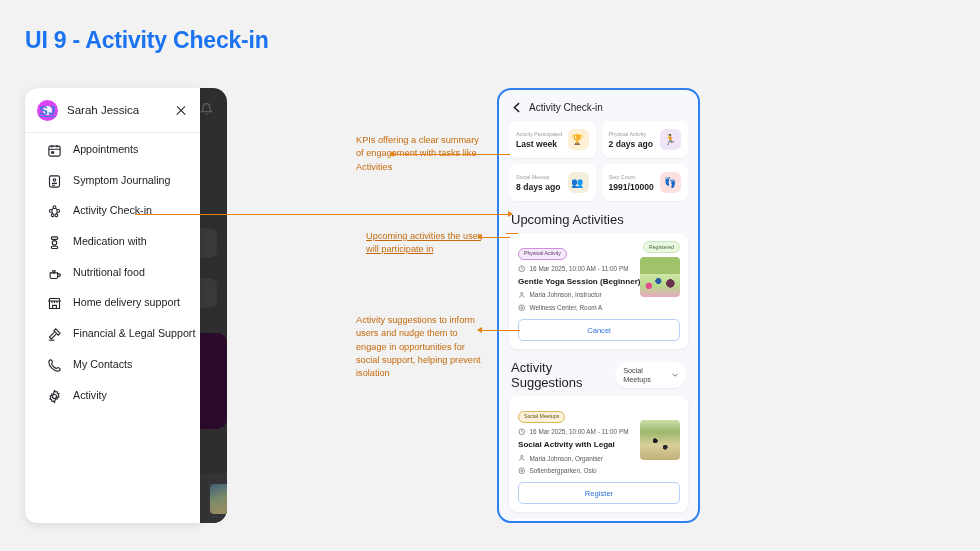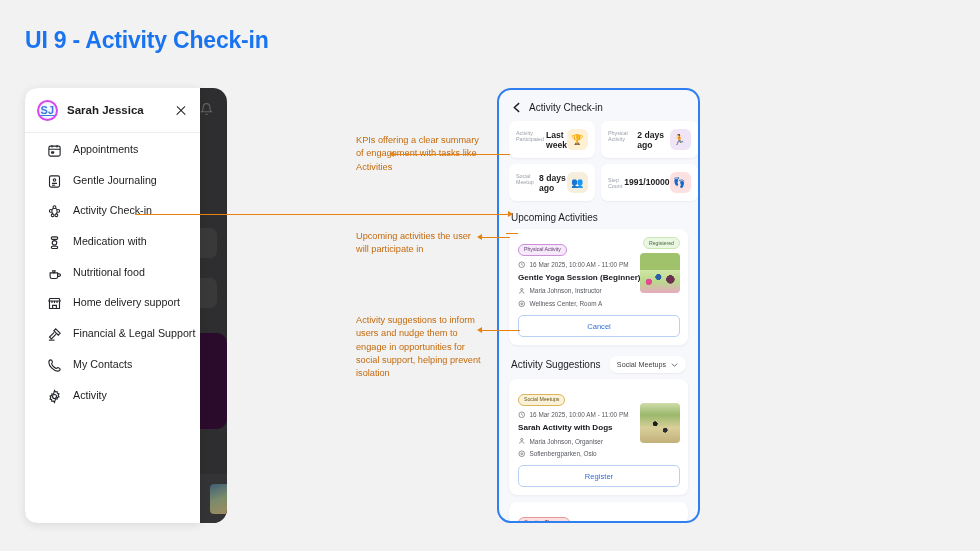--- a/index.html
+++ b/index.html
@@ -63,27 +63,27 @@
     background: #ffffff; border-radius: 12px 0 0 12px;
     box-shadow: 0 2px 10px rgba(0,0,0,.10);
     overflow: hidden;
   }
   .drawer-head {
     height: 45px; display: flex; align-items: center; gap: 9px;
     padding: 0 12px; border-bottom: 1px solid #ececec;
   }
   .avatar {
     width: 21px; height: 21px; border-radius: 50%;
-    background: #f3f7ff; border: 2px solid #d946ef;
-    color: #3b7ae0; font-size: 11px; font-weight: bold;
+    background: #f3f7ff; border: 6px solid #d946ef;
+    color: #3b7ae0; font-size: 13px; font-weight: bold;
     display: flex; align-items: center; justify-content: center;
     letter-spacing: .3px;
     text-decoration: underline;
   }
-  .drawer-name { font-size: 11.5px; color: #1d1d1f; flex: 1; font-weight: bold; }
+  .drawer-name { font-size: 11.5px; color: #1d1d1f; flex: 1; }
   .drawer-close { width: 14px; height: 14px; position: relative; cursor: pointer; }
   .drawer-close::before, .drawer-close::after {
     content: ""; position: absolute; left: 1px; top: 6.5px;
     width: 12px; height: 1.4px; background: #262626; border-radius: 1px;
   }
   .drawer-close::before { transform: rotate(45deg); }
   .drawer-close::after  { transform: rotate(-45deg); }
 
   .menu { padding: 10px 0 0 0; }
   .menu-item {
@@ -111,38 +111,38 @@
 
   .kpi-grid {
     display: grid; grid-template-columns: 1fr 1fr; gap: 6px;
     padding: 0 10px;
   }
   .kpi {
     background: #fff; border-radius: 7px; height: 37px;
     display: flex; align-items: center; justify-content: space-between;
     padding: 0 7px; box-shadow: 0 1px 2px rgba(16,24,40,.05);
   }
-  .kpi-txt { display: flex; flex-direction: row; gap: 2px; }
+  .kpi-txt { display: flex; flex-direction: column; gap: 2px; }
   .kpi-label { font-size: 5.3px; color: #9aa0aa; }
   .kpi-value { font-size: 8.6px; color: #1d1d1f; font-weight: bold; }
   .kpi-badge {
     width: 21px; height: 21px; border-radius: 6px;
     display: flex; align-items: center; justify-content: center;
     font-size: 10px; flex: 0 0 21px;
   }
   .b-amber  { background: #fdf0d5; }
   .b-purple { background: #f0e4f7; }
   .b-tan    { background: #f6eedd; }
   .b-pink   { background: #fde1e1; }
 
   .sec-head {
     display: flex; align-items: center; justify-content: space-between;
     padding: 11px 12px 6px 12px;
   }
-  .sec-title { font-size: 10px; color: #1d1d1f; }
+  .sec-title { font-size: 13px; color: #1d1d1f; }
   .dropdown {
     background: #fff; border-radius: 13px; padding: 4px 8px;
     display: flex; align-items: center; gap: 5px; cursor: pointer;
     box-shadow: 0 1px 2px rgba(16,24,40,.06);
   }
   .dropdown span { font-size: 7.2px; color: #3d3d3f; }
   .dd-chev { width: 7px; height: 4px; }
 
   .act-card {
     background: #fff; border-radius: 8px; margin: 0 10px;
@@ -191,21 +191,21 @@
   }
   .act-card.partial {
     margin-top: 7px; padding-bottom: 4px; height: 22px; overflow: hidden;
   }
 
   
   .anno {
     position: absolute; color: #c46a0d; font-size: 9.2px; line-height: 13.3px;
   }
   .a1 { left: 356px; top: 134px; width: 130px; }
-  .a2 { left: 356px; top: 230px; width: 130px; }
+  .a2 { left: 366px; top: 230px; width: 130px; text-decoration: underline; }
   .a3 { left: 356px; top: 314px; width: 126px; }
 
   .arrow { position: absolute; background: #e8820e; height: 1.4px; }
   .arrow-head {
     position: absolute; width: 0; height: 0;
     border-top: 3.6px solid transparent; border-bottom: 3.6px solid transparent;
   }
   .ah-left  { border-right: 5.5px solid #e8820e; }
   .ah-right { border-left: 5.5px solid #e8820e; }
 </style>
@@ -252,21 +252,21 @@
           </svg>
           <span class="menu-label">Appointments</span>
         </div>
 
         <div class="menu-item">
           <svg class="menu-icon" viewBox="0 0 24 24" fill="none" stroke="#23252b" stroke-width="1.8">
             <rect x="4" y="3" width="16" height="18" rx="2.5"></rect>
               <circle cx="12" cy="9.5" r="2"></circle>
               <path d="M8 15h8M8 18h5"></path>
           </svg>
-          <span class="menu-label">Gentle Journaling</span>
+          <span class="menu-label">Symptom Journaling</span>
         </div>
 
         <div class="menu-item">
           <svg class="menu-icon" viewBox="0 0 24 24" fill="none" stroke="#23252b" stroke-width="1.7">
             <circle cx="12" cy="5" r="2.2"></circle>
               <circle cx="6" cy="11" r="2.2"></circle>
               <circle cx="18" cy="11" r="2.2"></circle>
             <circle cx="9" cy="18" r="2.2"></circle>
               <circle cx="15" cy="18" r="2.2"></circle>
               <path d="M10 7l-2.5 2.5M14 7l2.5 2.5M8 13l1 3M16 13l-1 3"></path>
@@ -415,21 +415,21 @@
     <div class="act-card">
       <span class="pill pill-tan">Social Meetups</span>
       <div class="thumb t-dogs"></div>
       <div class="row">
         <svg class="row-ico" viewBox="0 0 24 24" fill="none" stroke="#55585f" stroke-width="2">
             <circle cx="12" cy="12" r="9"></circle>
             <path d="M12 7v5l3 2"></path>
           </svg>
         <span class="row-txt">16 Mar 2025, 10:00 AM - 11:00 PM</span>
       </div>
-      <div class="act-name">Sarah Activity with Dogs</div>
+      <div class="act-name">Social Activity with Legal</div>
       <div class="row">
         <svg class="row-ico" viewBox="0 0 24 24" fill="none" stroke="#55585f" stroke-width="2">
             <circle cx="12" cy="8" r="3.5"></circle>
             <path d="M5 21c0-4 3.5-6 7-6s7 2 7 6"></path>
           </svg>
         <span class="row-txt">Maria Johnson, Organiser</span>
       </div>
       <div class="row">
         <svg class="row-ico" viewBox="0 0 24 24" fill="none" stroke="#55585f" stroke-width="2">
             <circle cx="12" cy="12" r="9"></circle>

